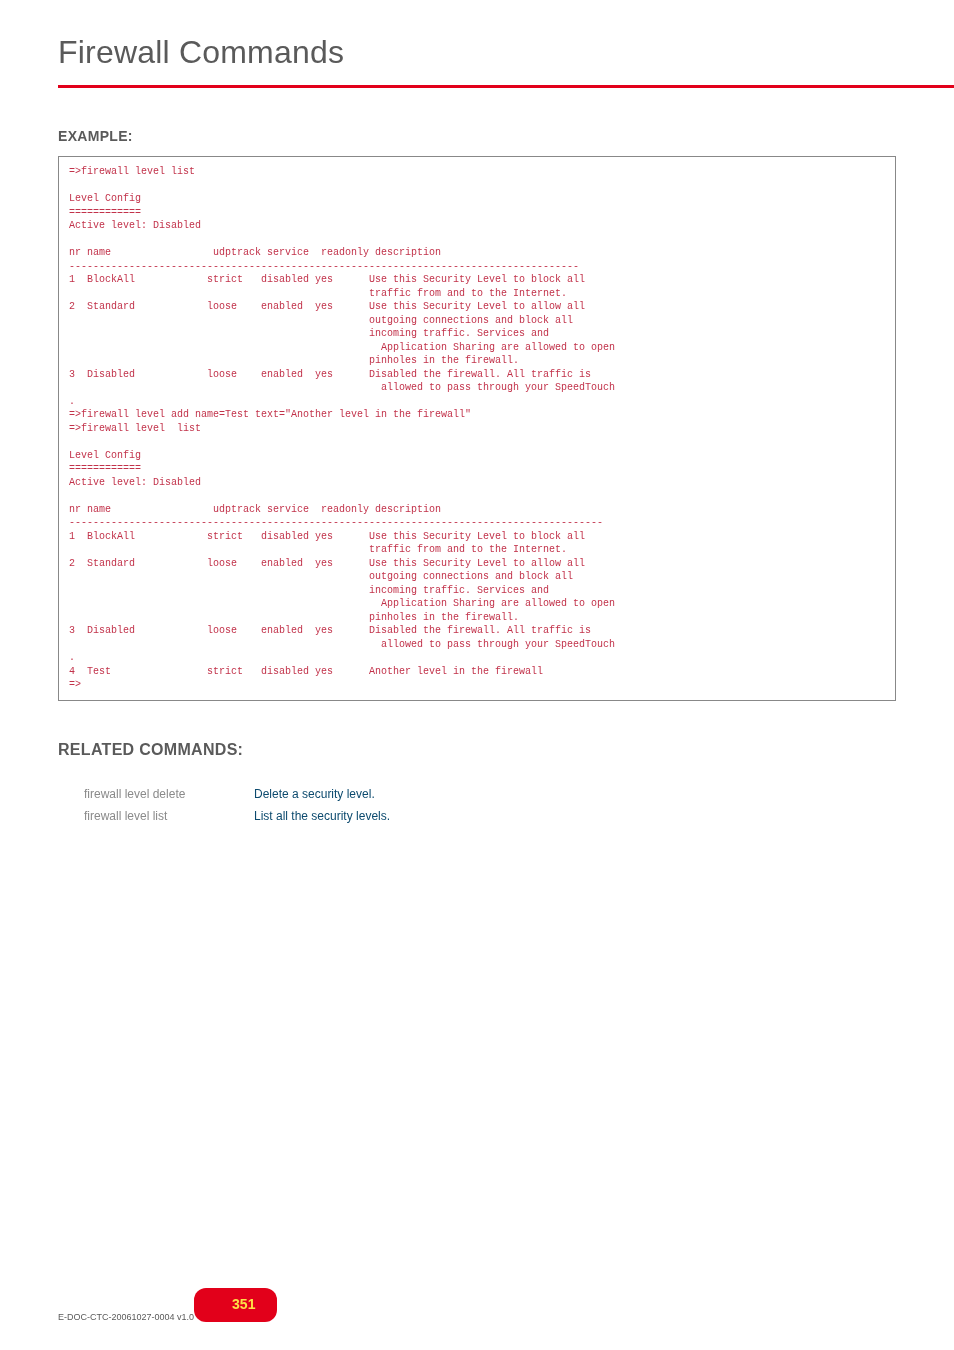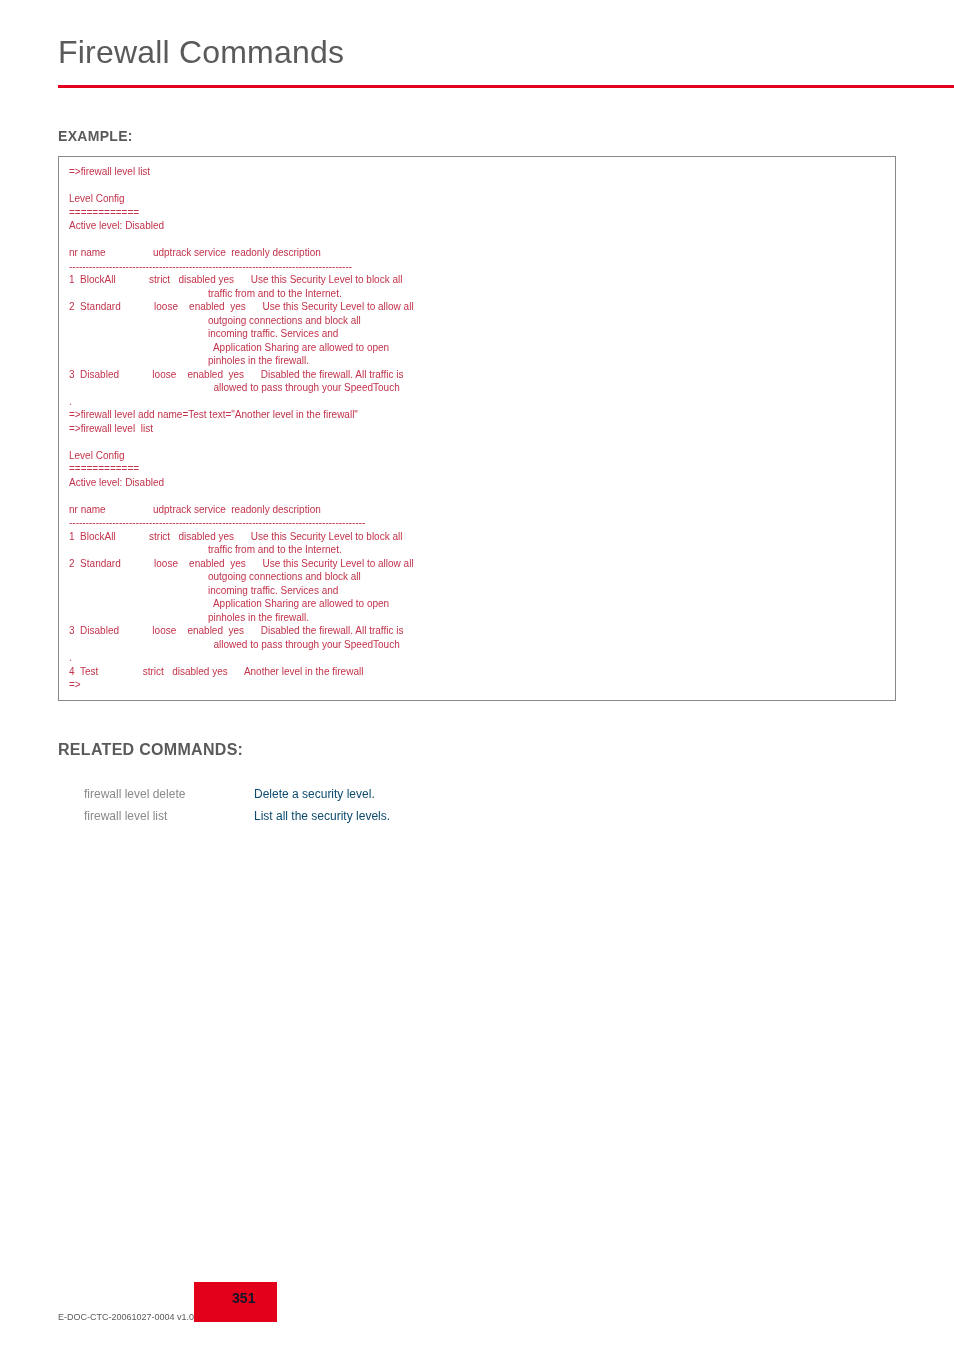--- a/index.html
+++ b/index.html
@@ -31,21 +31,21 @@
     margin-top: 40px;
     font-size: 14px;
     font-weight: bold;
     color: #5a5a5a;
     letter-spacing: 0.3px;
   }
   .terminal-box {
     margin-top: 12px;
     border: 1px solid #888;
     padding: 8px 10px;
-    font-family: Liberation Sans, sans-serif;
+    font-family: Liberation Mono, monospace;
     font-size: 10px;
     line-height: 1.35;
     color: #c2324a;
     white-space: pre;
     overflow: hidden;
   }
   .related-label {
     margin-top: 40px;
     font-size: 16px;
     font-weight: bold;
@@ -76,24 +76,25 @@
     right: 58px;
     display: flex;
     align-items: flex-end;
   }
   .doc-id {
     font-size: 9px;
     color: #5a5a5a;
   }
   .page-tab {
     background: #e2001a;
-    color: #0f172a;
+    color: #fde047;
     font-size: 14px;
     font-weight: bold;
-    padding: 8px 22px 16px 38px;
+    padding: 8px 22px 10px 38px;
+    border-radius: 12px;
   }
 </style>
 </head>
 <body>
 
 <div class="header">
   <h1>Firewall Commands</h1>
   <div class="divider"></div>
 </div>
 

